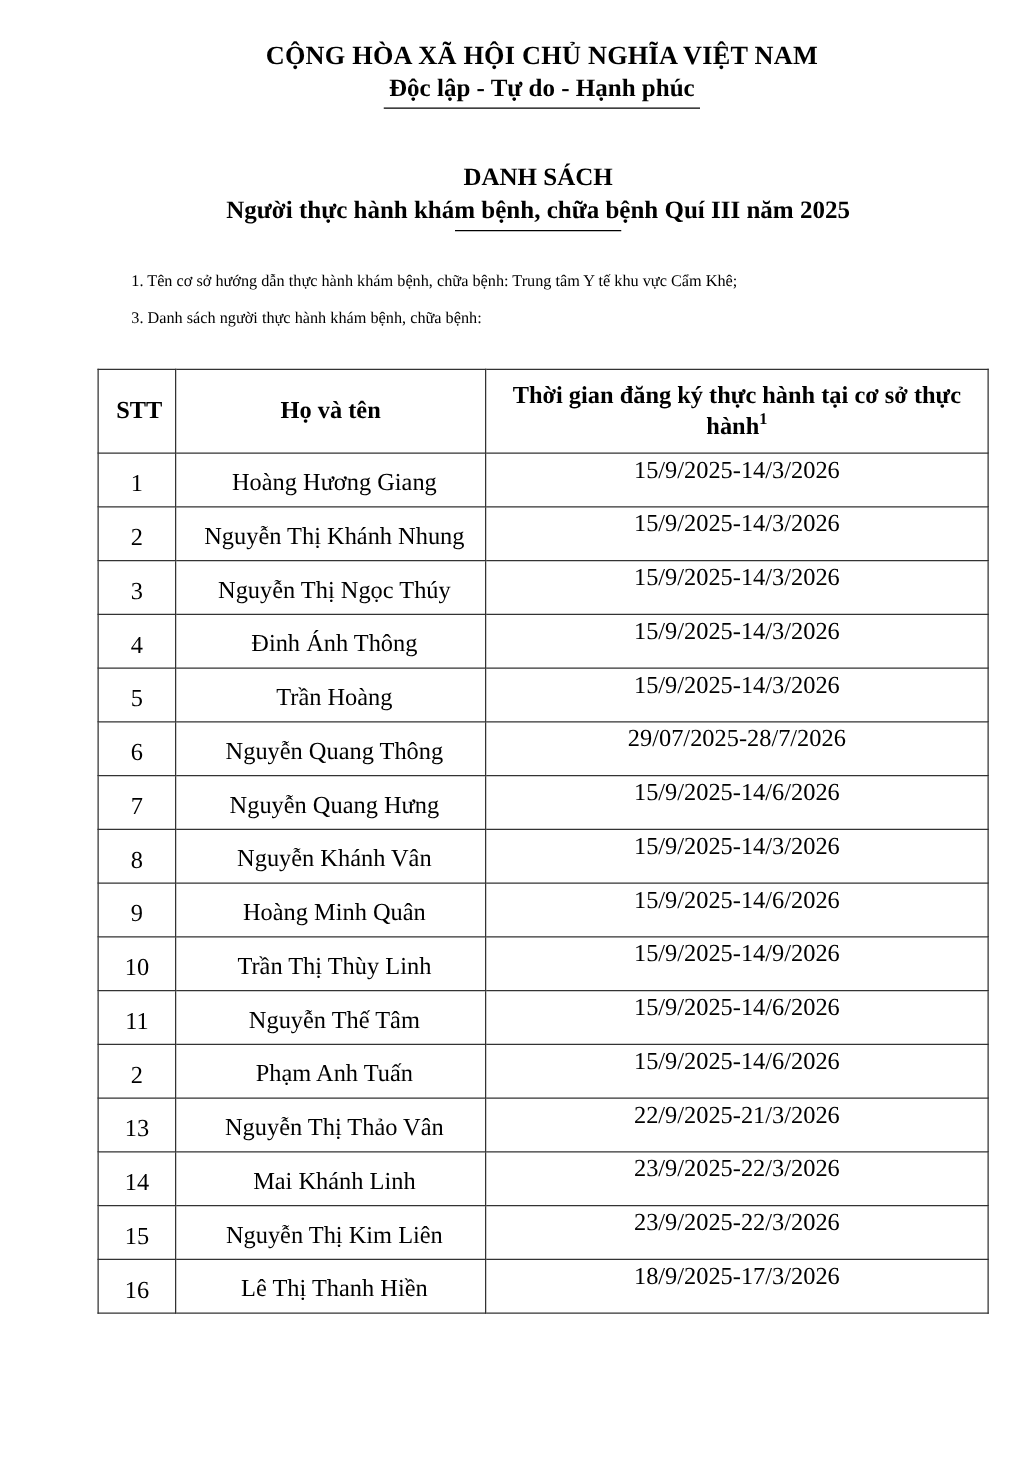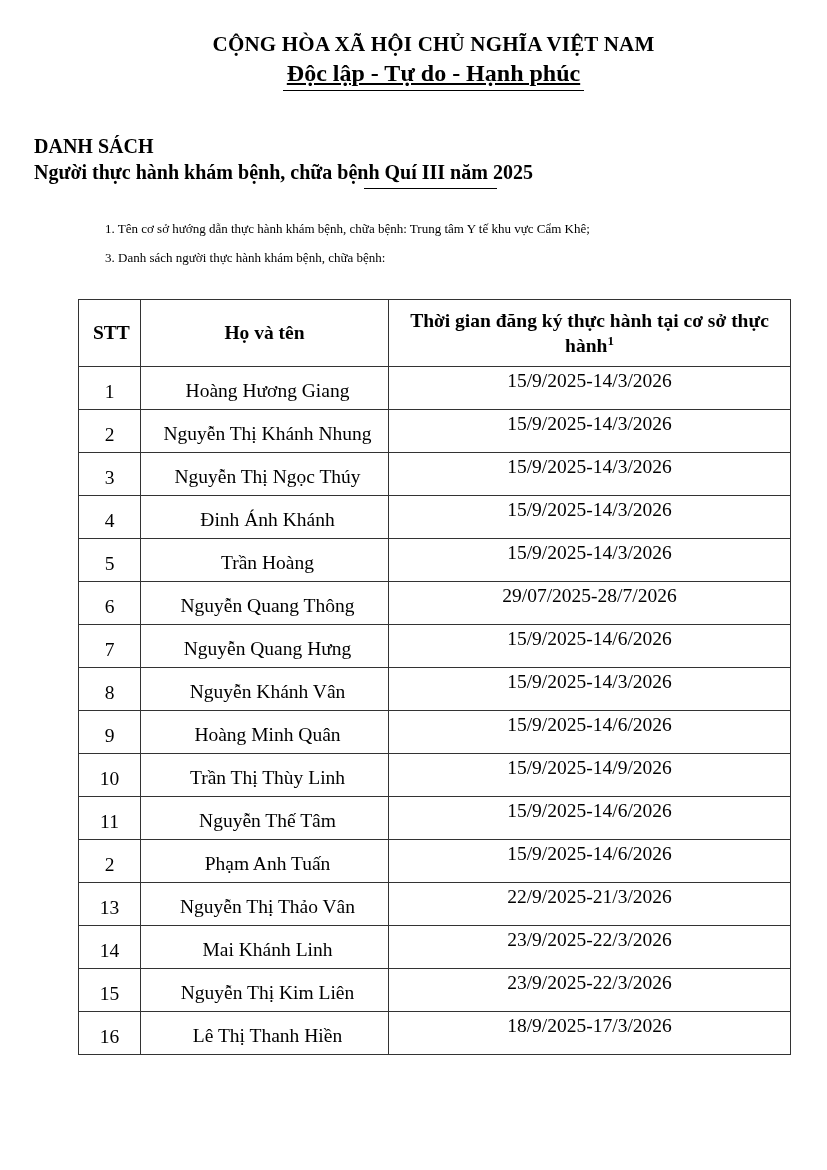--- a/index.html
+++ b/index.html
@@ -26,30 +26,29 @@
     margin-left: 40px; 
   }
   .nat-title {
     font-size: 21px;
     font-weight: bold;
     letter-spacing: 0.2px;
   }
   .nat-motto {
     display: inline-block;
     margin-top: 3px;
-    font-size: 24px;
+    font-size: 20px;
     font-weight: bold;
     border-bottom: 1.6px solid #000;
     padding: 0 4px 3px 4px;
-    text-decoration: underline;
   }
 
   
   .doc-title-block {
-    text-align: left;
+    text-align: center;
     margin-top: 44px;
     margin-left: 34px;
   }
   .doc-title {
     font-size: 20px;
     font-weight: bold;
   }
   .doc-subtitle {
     font-size: 20px;
     font-weight: bold;
@@ -172,21 +171,21 @@
     </tr>
 
     <tr>
       <td class="cell-stt">3</td>
       <td class="cell-name">Nguyễn Thị Ngọc Thúy</td>
       <td class="cell-period">15/9/2025-14/3/2026</td>
     </tr>
 
     <tr>
       <td class="cell-stt">4</td>
-      <td class="cell-name">Đinh Ánh Khánh</td>
+      <td class="cell-name">Đinh Ánh Thông</td>
       <td class="cell-period">15/9/2025-14/3/2026</td>
     </tr>
 
     <tr>
       <td class="cell-stt">5</td>
       <td class="cell-name">Trần Hoàng</td>
       <td class="cell-period">15/9/2025-14/3/2026</td>
     </tr>
 
     <tr>

